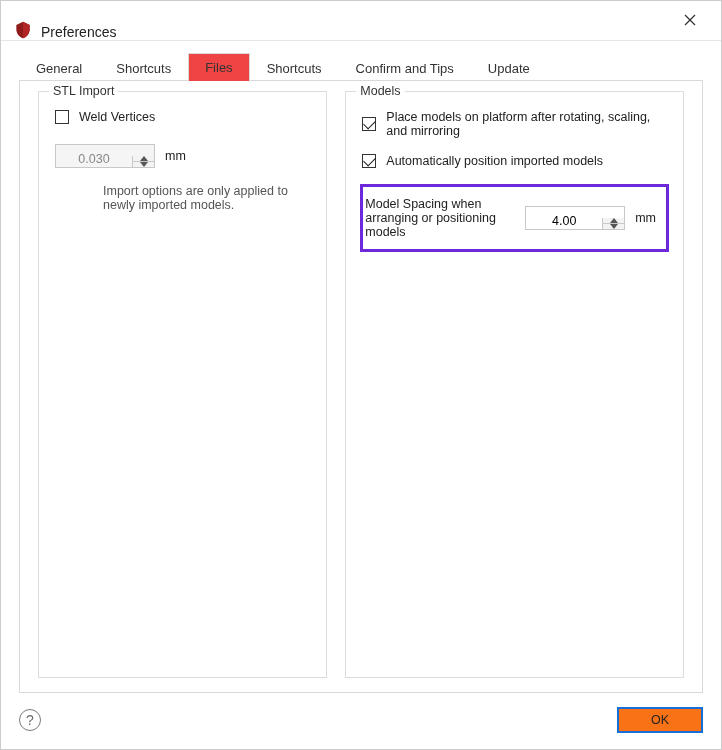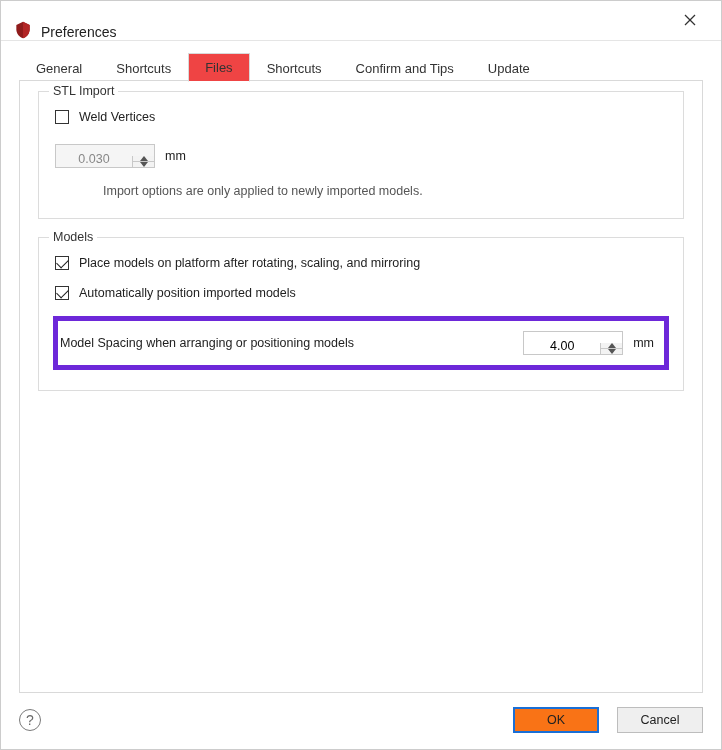--- a/index.html
+++ b/index.html
@@ -50,21 +50,20 @@
     height: 28px;
     position: relative;
   }
   .tabpanel-border {
     border: 1px solid #d9d9d9;
     flex: 1;
     position: relative;
     margin-top: -1px;
     padding: 10px 18px 14px 18px;
     display: flex;
-    flex-direction: column;
     gap: 18px;
   }
   .tab {
     padding: 6px 16px;
     font-size: 13px;
     color: #333;
     cursor: pointer;
     border: 1px solid transparent;
     border-bottom: none;
     position: relative;
@@ -124,21 +123,21 @@
     font-size:12.5px; width: 76px; background:transparent;
     font-family: inherit;
   }
   .spin.disabled-spin input { color:#888; }
   .spin-btns { width:22px; border-left:1px solid #c8c8c8; display:flex; flex-direction:column; }
   .spin-btn { flex:1; display:flex; align-items:center; justify-content:center; cursor:pointer; background:#f3f3f3; }
   .spin-btn + .spin-btn { border-top:1px solid #c8c8c8; }
   .spin-btn svg { width:8px; height:5px; fill:#555; }
   .unit { margin-left:10px; }
   .highlight-row {
-    border: 5px solid #6d28d9;
+    border: 3px solid #6d28d9;
     margin: 6px -2px 0 -2px;
     padding: 10px 10px 10px 2px;
     display:flex;
     align-items:center;
   }
   .highlight-row .label { margin-left: 0; }
   .label { flex:1; }
 
   .footer {
     display:flex;
@@ -262,16 +261,15 @@
         </div>
       </div>
 
     </div>
   </div>
 
   <div class="footer">
     <span class="help-icon">?</span>
     <span class="footer-spacer"></span>
     <span class="btn ok">OK</span>
-    <span class="btn cancel">Cancel</span>
   </div>
 
 </div>
 
 </body></html>

